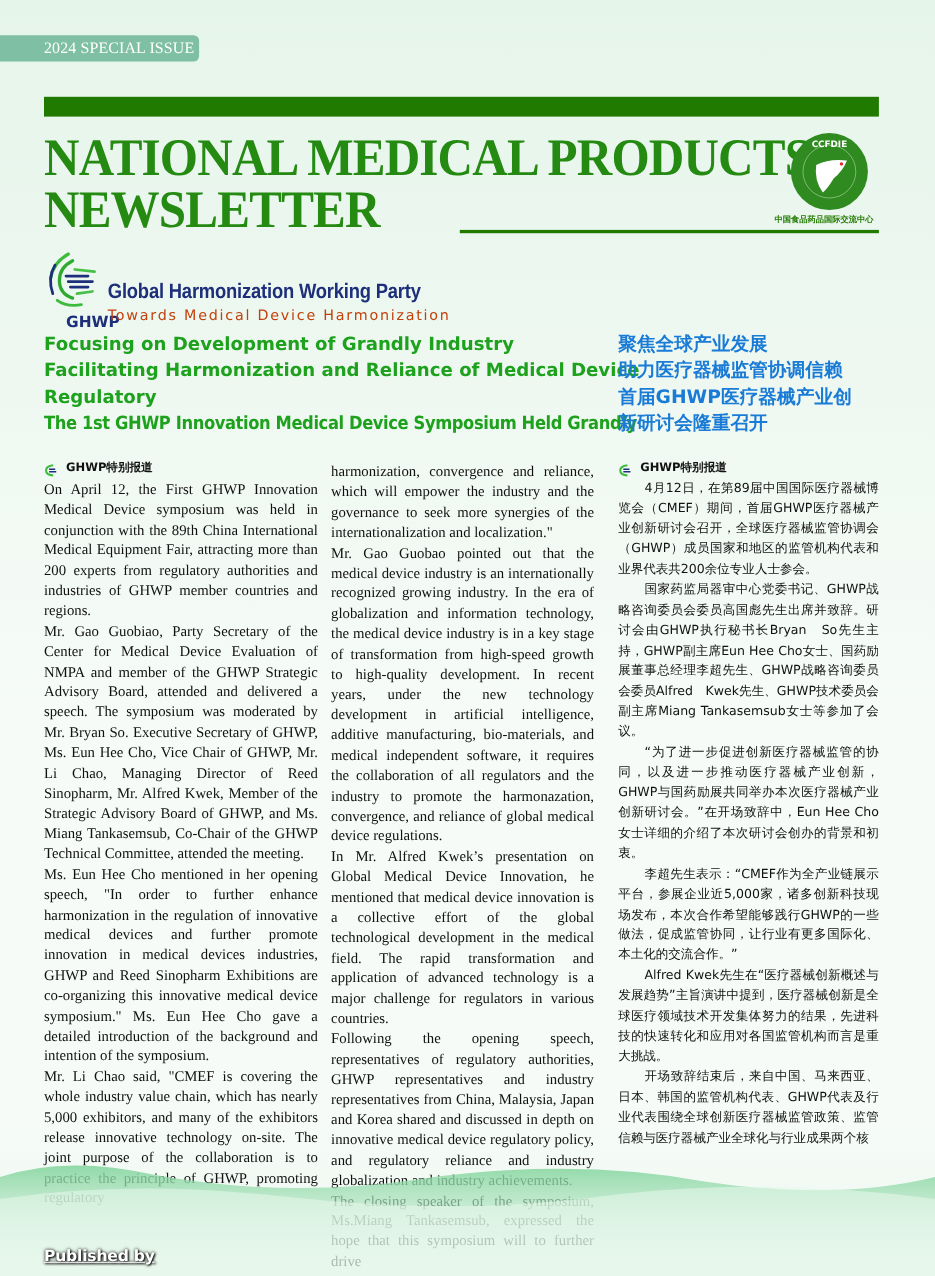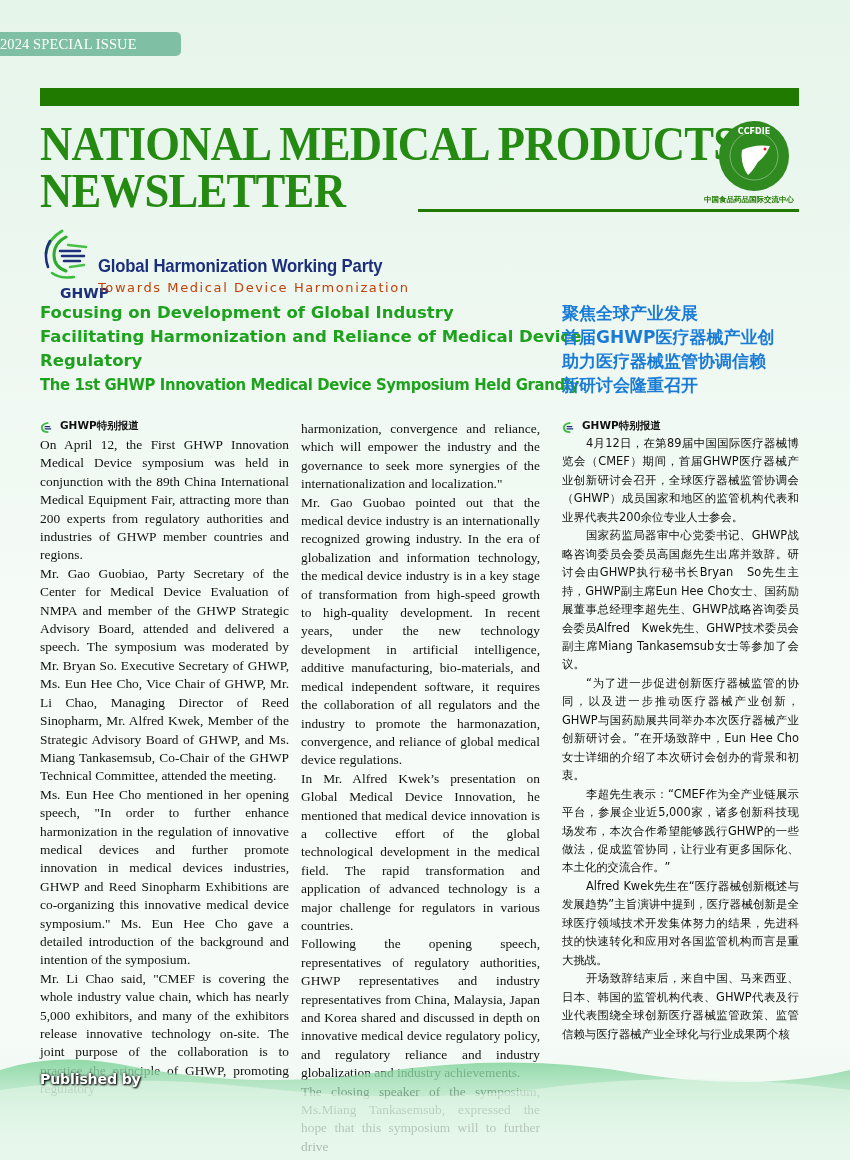--- a/index.html
+++ b/index.html
@@ -5,21 +5,21 @@
   html, body { margin:0; padding:0; }
   body {
     width:850px; height:1160px; position:relative; overflow:hidden;
     background: linear-gradient(180deg, #e6f5ea 0%, #eef8f1 30%, #f6fbf7 55%, #f6fbf7 88%, #edf8f0 100%);
     font-family: "Liberation Serif", serif;
   }
   .issue-tab {
     position:absolute; left:0; top:32px; width:181px; height:24px;
     background:#7fbfa4; border-radius:0 5px 5px 0;
     color:#ffffff; font-family:"Liberation Serif", serif; font-size:14.5px;
-    line-height:24px; box-sizing:border-box; letter-spacing:0.1px;
+    line-height:24px; padding-left:40px; box-sizing:border-box; letter-spacing:0.1px;
   }
   .top-bar { position:absolute; left:40px; top:88px; width:759px; height:18px; background:#217a00; }
   .masthead {
     position:absolute; left:40px; top:120px; color:#258a12;
     font-family:"Liberation Serif", serif; font-weight:bold;
     font-size:48px; line-height:47px; letter-spacing:-0.8px; transform:scaleX(0.93); transform-origin:left top;
     white-space:nowrap;
   }
   .masthead div { height:47px; }
   .title-rule { position:absolute; left:418px; top:209px; width:381px; height:3px; background:#217a00; }
@@ -47,22 +47,22 @@
     line-height:18.4px; color:#111; text-align:justify;
   }
   .col p { margin:0; }
   .col1 { left:40px; width:249px; }
   .col2 { left:301px; width:239px; top:420px; }
   .col3 { left:562px; width:237px; font-family:"DejaVu Sans", sans-serif; font-size:11.4px; line-height:18.45px; }
   .col3 p { text-indent:2.1em; }
   .col1 .body-text { margin-top:2px; }
   .footer-wave { position:absolute; left:0; bottom:0; width:850px; height:110px; }
   .publisher {
-    position:absolute; left:40px; top:1070px; color:#fff; font-family:"DejaVu Sans", sans-serif; font-weight:bold;
-    font-size:14.2px; line-height:19px; text-shadow:0 0 3px #000, 1px 1px 2px #000; letter-spacing:-0.2px;
+    position:absolute; left:40px; top:1133px; color:#fff; font-family:"DejaVu Sans", sans-serif; font-weight:bold;
+    font-size:14.2px; line-height:19px; text-shadow:0 0 3px #000, 1px 1px 2px #000; letter-spacing:-0.2px;text-decoration:underline;
   }
 </style>
 </head>
 <body>
 
 <div class="issue-tab">2024 SPECIAL ISSUE</div>
 
 <div class="top-bar"></div>
 
 <div class="masthead">
@@ -86,30 +86,30 @@
   <path d="M26 12 Q14 18 14 30 Q14 42 26 46" stroke="#2eaa2e" stroke-width="3" fill="none" stroke-linecap="round"></path>
   <path d="M20 26 L40 26 M22 31 L44 31 M24 36 L40 36" stroke="#1d2f7a" stroke-width="2.5" stroke-linecap="round"></path>
   <path d="M28 20 L46 22 M30 42 L44 40" stroke="#48c048" stroke-width="2.5" stroke-linecap="round"></path>
   <path d="M12 48 Q20 54 34 52" stroke="#3dbb3d" stroke-width="2.5" fill="none" stroke-linecap="round"></path>
 </svg>
 <div class="ghwp-abbr">GHWP</div>
 <div class="ghwp-name">Global Harmonization Working Party</div>
 <div class="ghwp-tag">Towards Medical Device Harmonization</div>
 
 <div class="headline-en">
-  <div>Focusing on Development of Global Industry</div>
+  <div>Focusing on Development of Grandly Industry</div>
   <div>Facilitating Harmonization and Reliance of Medical Device</div>
   <div>Regulatory</div>
   <div class="condensed">The 1st GHWP Innovation Medical Device Symposium Held Grandly</div>
 </div>
 
 <div class="headline-cn">
   <div>聚焦全球产业发展</div>
+  <div>助力医疗器械监管协调信赖</div>
   <div>首届GHWP医疗器械产业创</div>
-  <div>助力医疗器械监管协调信赖</div>
   <div>新研讨会隆重召开</div>
 </div>
 
 <div class="col col1">
   <div class="section-label">
     <svg class="ic" viewBox="0 0 14 14">
       <path d="M9 2 Q2 3 2 7 Q2 12 9 12" stroke="#3dbb3d" stroke-width="2" fill="none"></path>
       <path d="M5 6 L11 6 M5 8.5 L12 8.5" stroke="#1d2f7a" stroke-width="1.4"></path>
     </svg>
     <span>GHWP特别报道</span>

